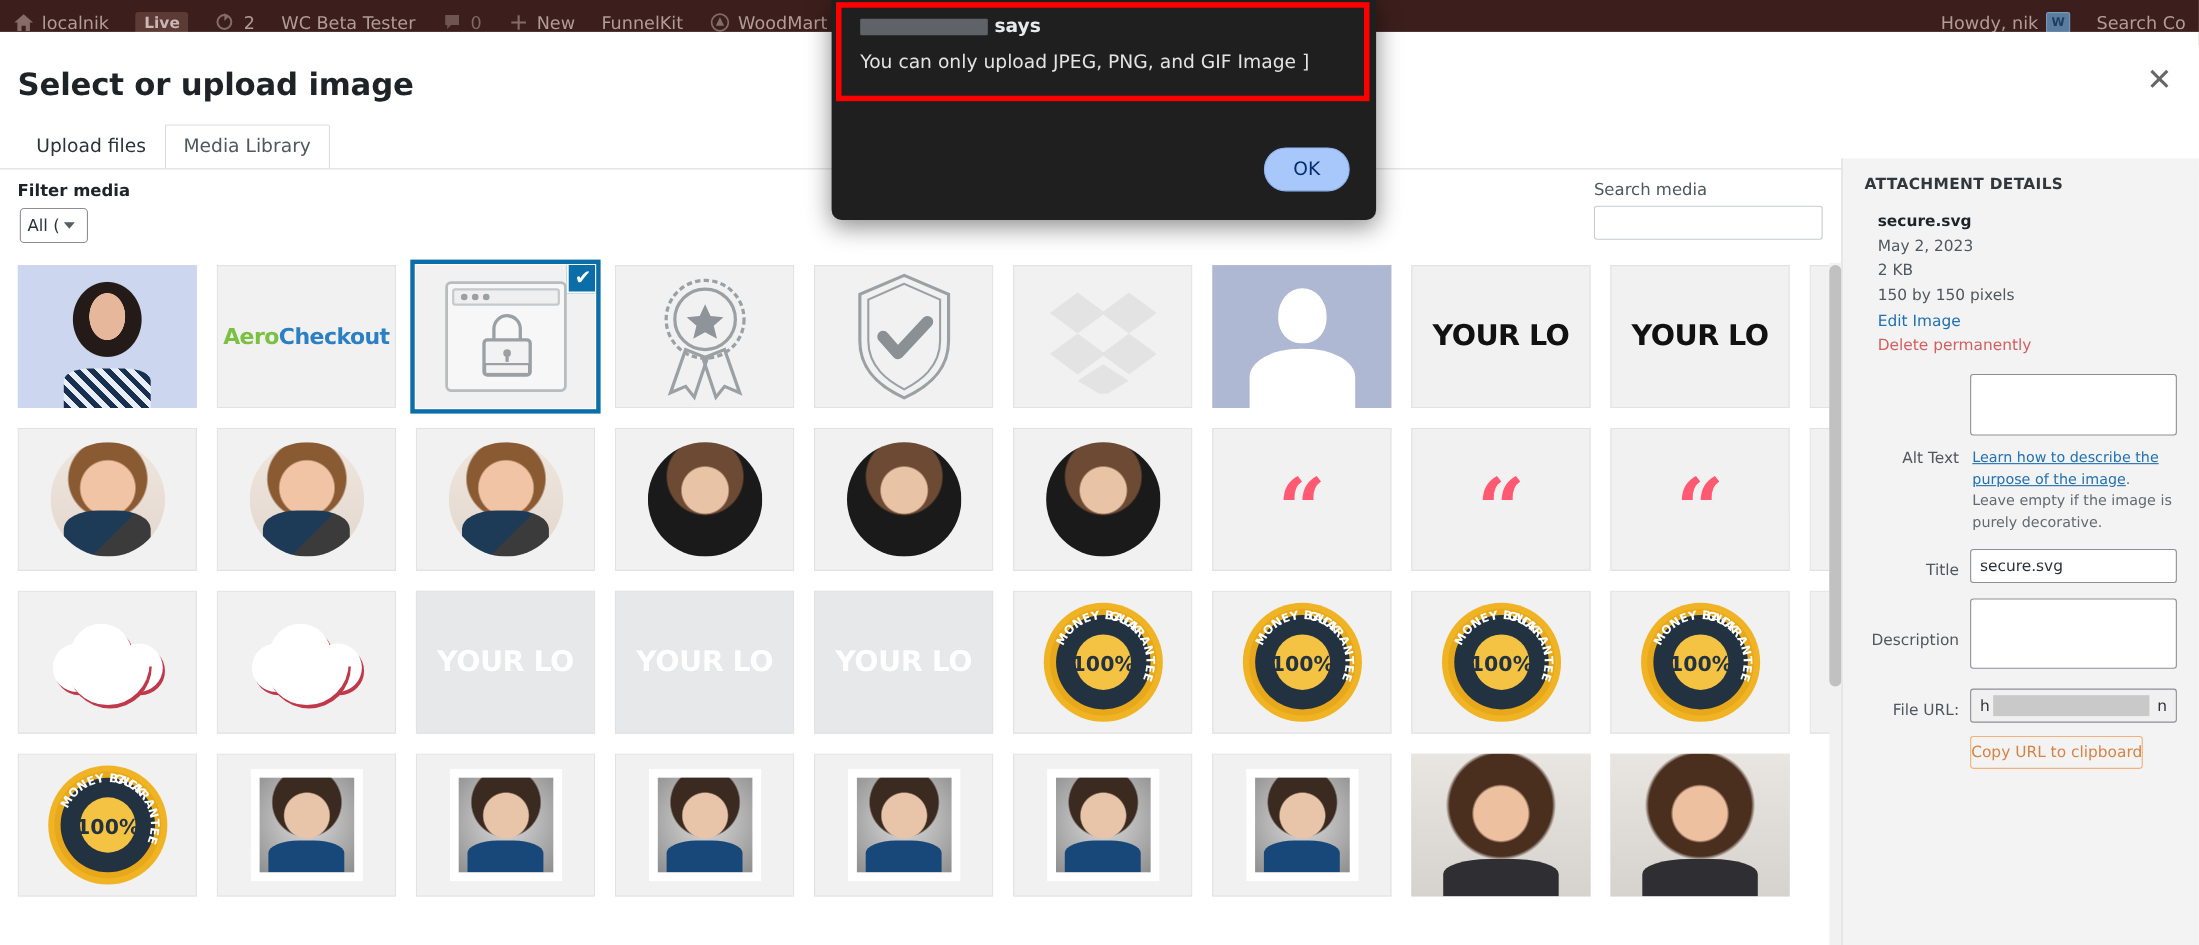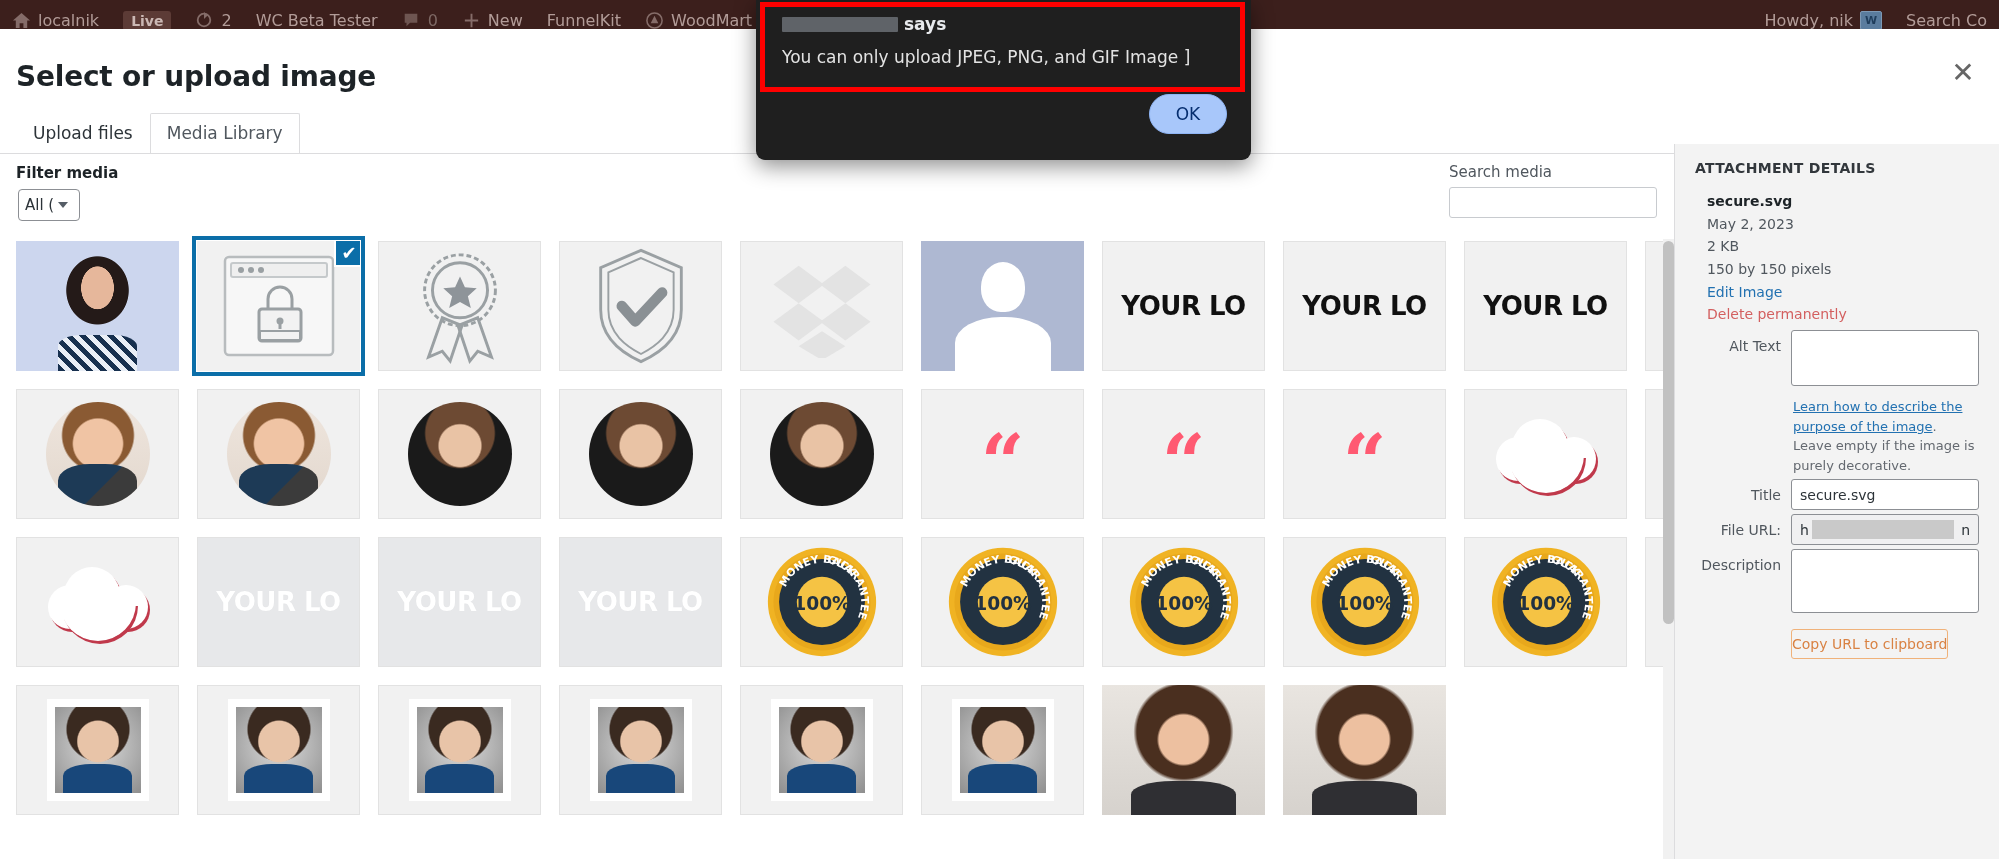--- a/index.html
+++ b/index.html
@@ -278,22 +278,22 @@
   #attachment-heading {
     font-size: 14px; font-weight: 700; color: #32373c;
     letter-spacing: .3px; margin: 0 0 14px 0;
   }
   .meta { margin-left: 12px; font-size: 14px; color: #50575e; line-height: 1.62; }
   .meta .fname { font-weight: 700; color: #1d2327; }
   .link-blue { color: #2271b1; cursor: pointer; display: block; }
   .link-red { color: #d35f5f; cursor: pointer; display: block; }
 
   .field-row {
-    display: flex; align-items: flex-start;
-    margin-top: 4px; gap: 10px;
+    display: flex; align-items: center;
+    margin-top: 14px; gap: 10px;
   }
   .field-label {
     width: 86px; flex: none; text-align: right;
     font-size: 14px; color: #50575e; padding-top: 8px;
   }
   .field-ctl { flex: 1; }
   textarea.wpfield, input.wpfield {
     width: 100%; border: 1px solid #8c8f94; border-radius: 3px;
     background: #fff; font-family: inherit; font-size: 14px;
     padding: 6px 8px; color: #2c3338; resize: none;
@@ -322,21 +322,21 @@
     margin-top: 12px; margin-left: 96px;
     background: transparent; border: 1px solid #f0b27a;
     color: #d98243; border-radius: 3px;
     font-size: 14px; font-family: inherit;
     padding: 6px 0; cursor: pointer;
   }
 
   
   #alert-dialog {
     position: absolute; left: 756px; top: 0;
-    width: 495px; height: 160px;
+    width: 495px; height: 200px;
     background: #1f1f1f;
     border-radius: 0 0 9px 9px;
     box-shadow: 0 6px 22px rgba(0,0,0,.45);
     z-index: 50;
     color: #e8eaed;
   }
   #alert-redbox {
     position: absolute; left: 4px; top: 2px;
     width: 485px; height: 90px;
     border: 5px solid #ff0000;
@@ -451,20 +451,25 @@
   </div>
 
   <div id="search-label">Search media</div>
   <input id="search-input" type="text" value="" style="">
 
   <div id="grid-wrap">
     <div id="grid">
         <div class="thumb">
           <span class="inner">
             <span class="art-photo-f"></span>
+          </span>
+        </div>
+        <div class="thumb">
+          <span class="inner">
+            <span class="art-aero"><span class="g">Aero</span><span class="b">C</span><span class="b">heckout</span></span>
           </span>
         </div>
         <div class="thumb selected">
           <span class="inner">
             <svg viewBox="0 0 120 110" width="120" height="110">
     <rect x="6" y="6" width="108" height="98" rx="4" fill="#f7f7f7" stroke="#b8bcbe" stroke-width="2.5"></rect>
     <rect x="12" y="12" width="96" height="14" rx="2" fill="#efefef" stroke="#c5c9cb" stroke-width="2"></rect>
     <circle cx="22" cy="19" r="3" fill="#9aa0a3"></circle>
               <circle cx="32" cy="19" r="3" fill="#9aa0a3"></circle>
               <circle cx="42" cy="19" r="3" fill="#9aa0a3"></circle>
@@ -814,37 +819,37 @@
 
     <div class="field-row">
       <div class="field-label">Title</div>
       <div class="field-ctl">
         <input class="wpfield title" type="text" value="secure.svg" style="">
       </div>
     </div>
 
 
     <div class="field-row">
+      <div class="field-label">Description</div>
+      <div class="field-ctl">
+        <textarea class="wpfield desc" style=""></textarea>
+      </div>
+    </div>
+
+    <div class="field-row">
       <div class="field-label">File URL:</div>
       <div class="field-ctl">
         <div class="fileurl-box">
           <span>h</span>
           <span class="redact"></span>
           <span style="margin-left:auto">n</span>
         </div>
       </div>
     </div>
 
-    <div class="field-row">
-      <div class="field-label">Description</div>
-      <div class="field-ctl">
-        <textarea class="wpfield desc" style=""></textarea>
-      </div>
-    </div>
-
     <button id="copy-url-btn">Copy URL to clipboard</button>
   </div>
 </div>
 
 <div id="alert-dialog">
   <div id="alert-origin-row">
     <span id="alert-origin-redact"></span>
     <span>says</span>
   </div>
   <div id="alert-message">You can only upload JPEG, PNG, and GIF Image ]</div>

